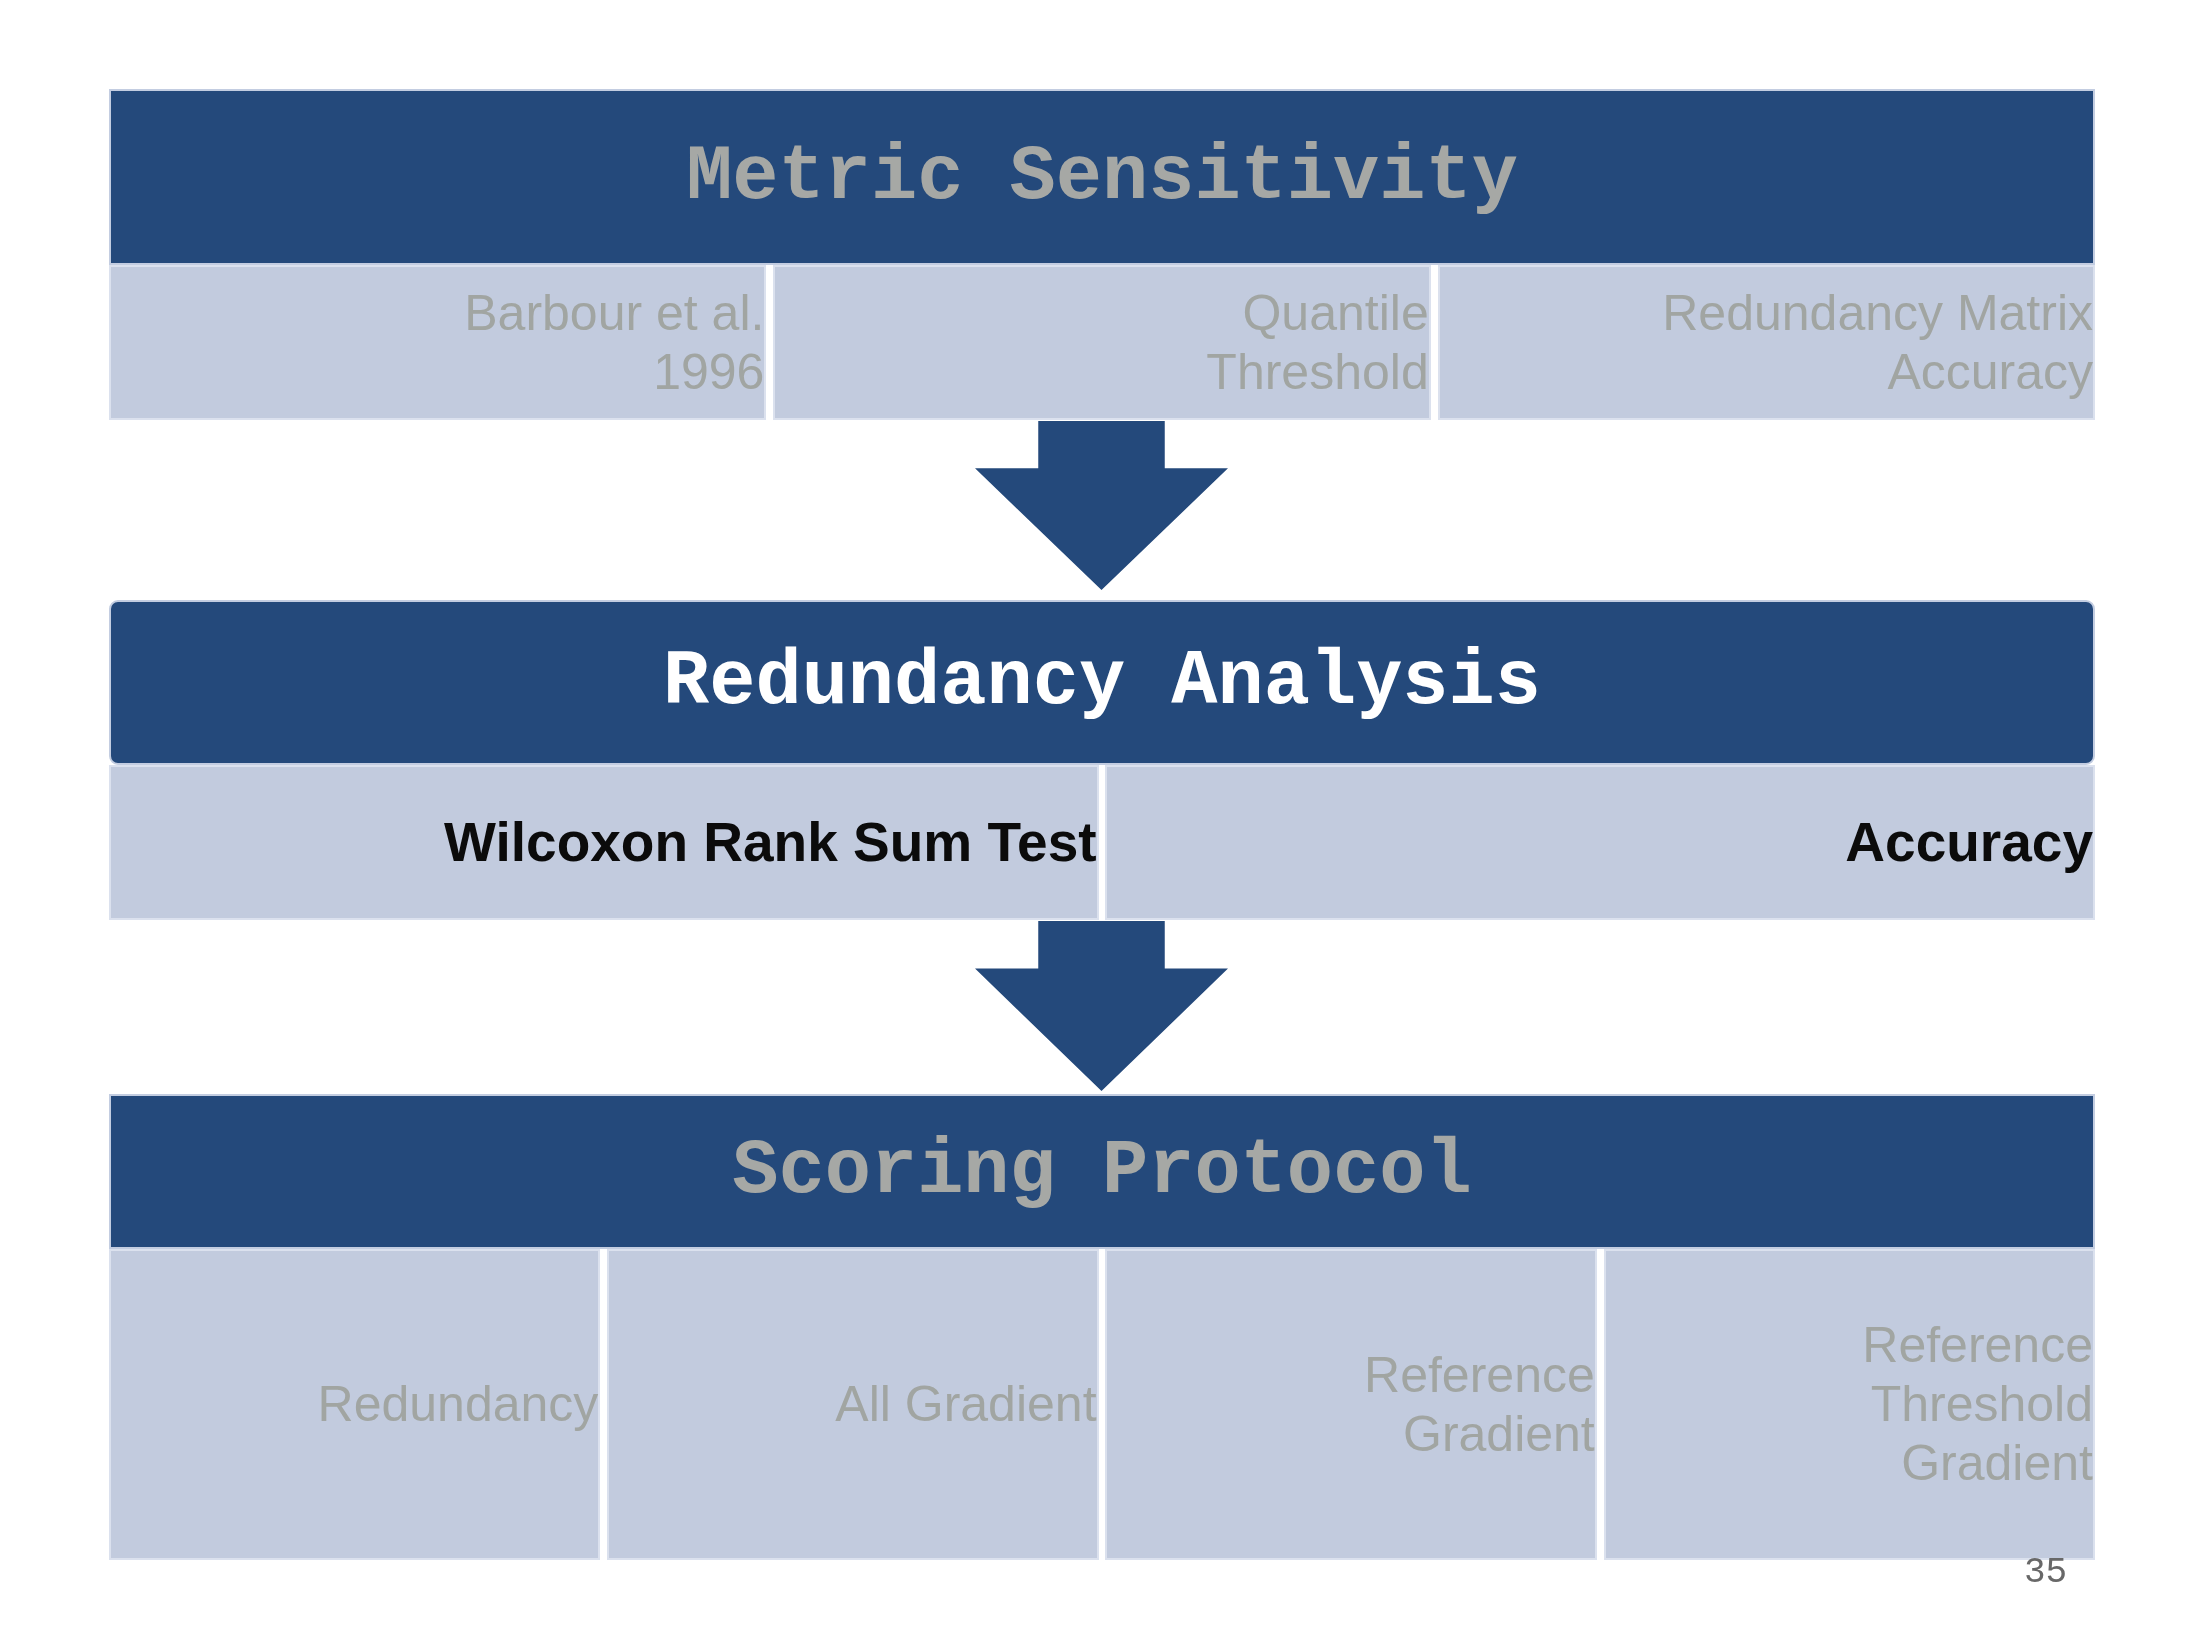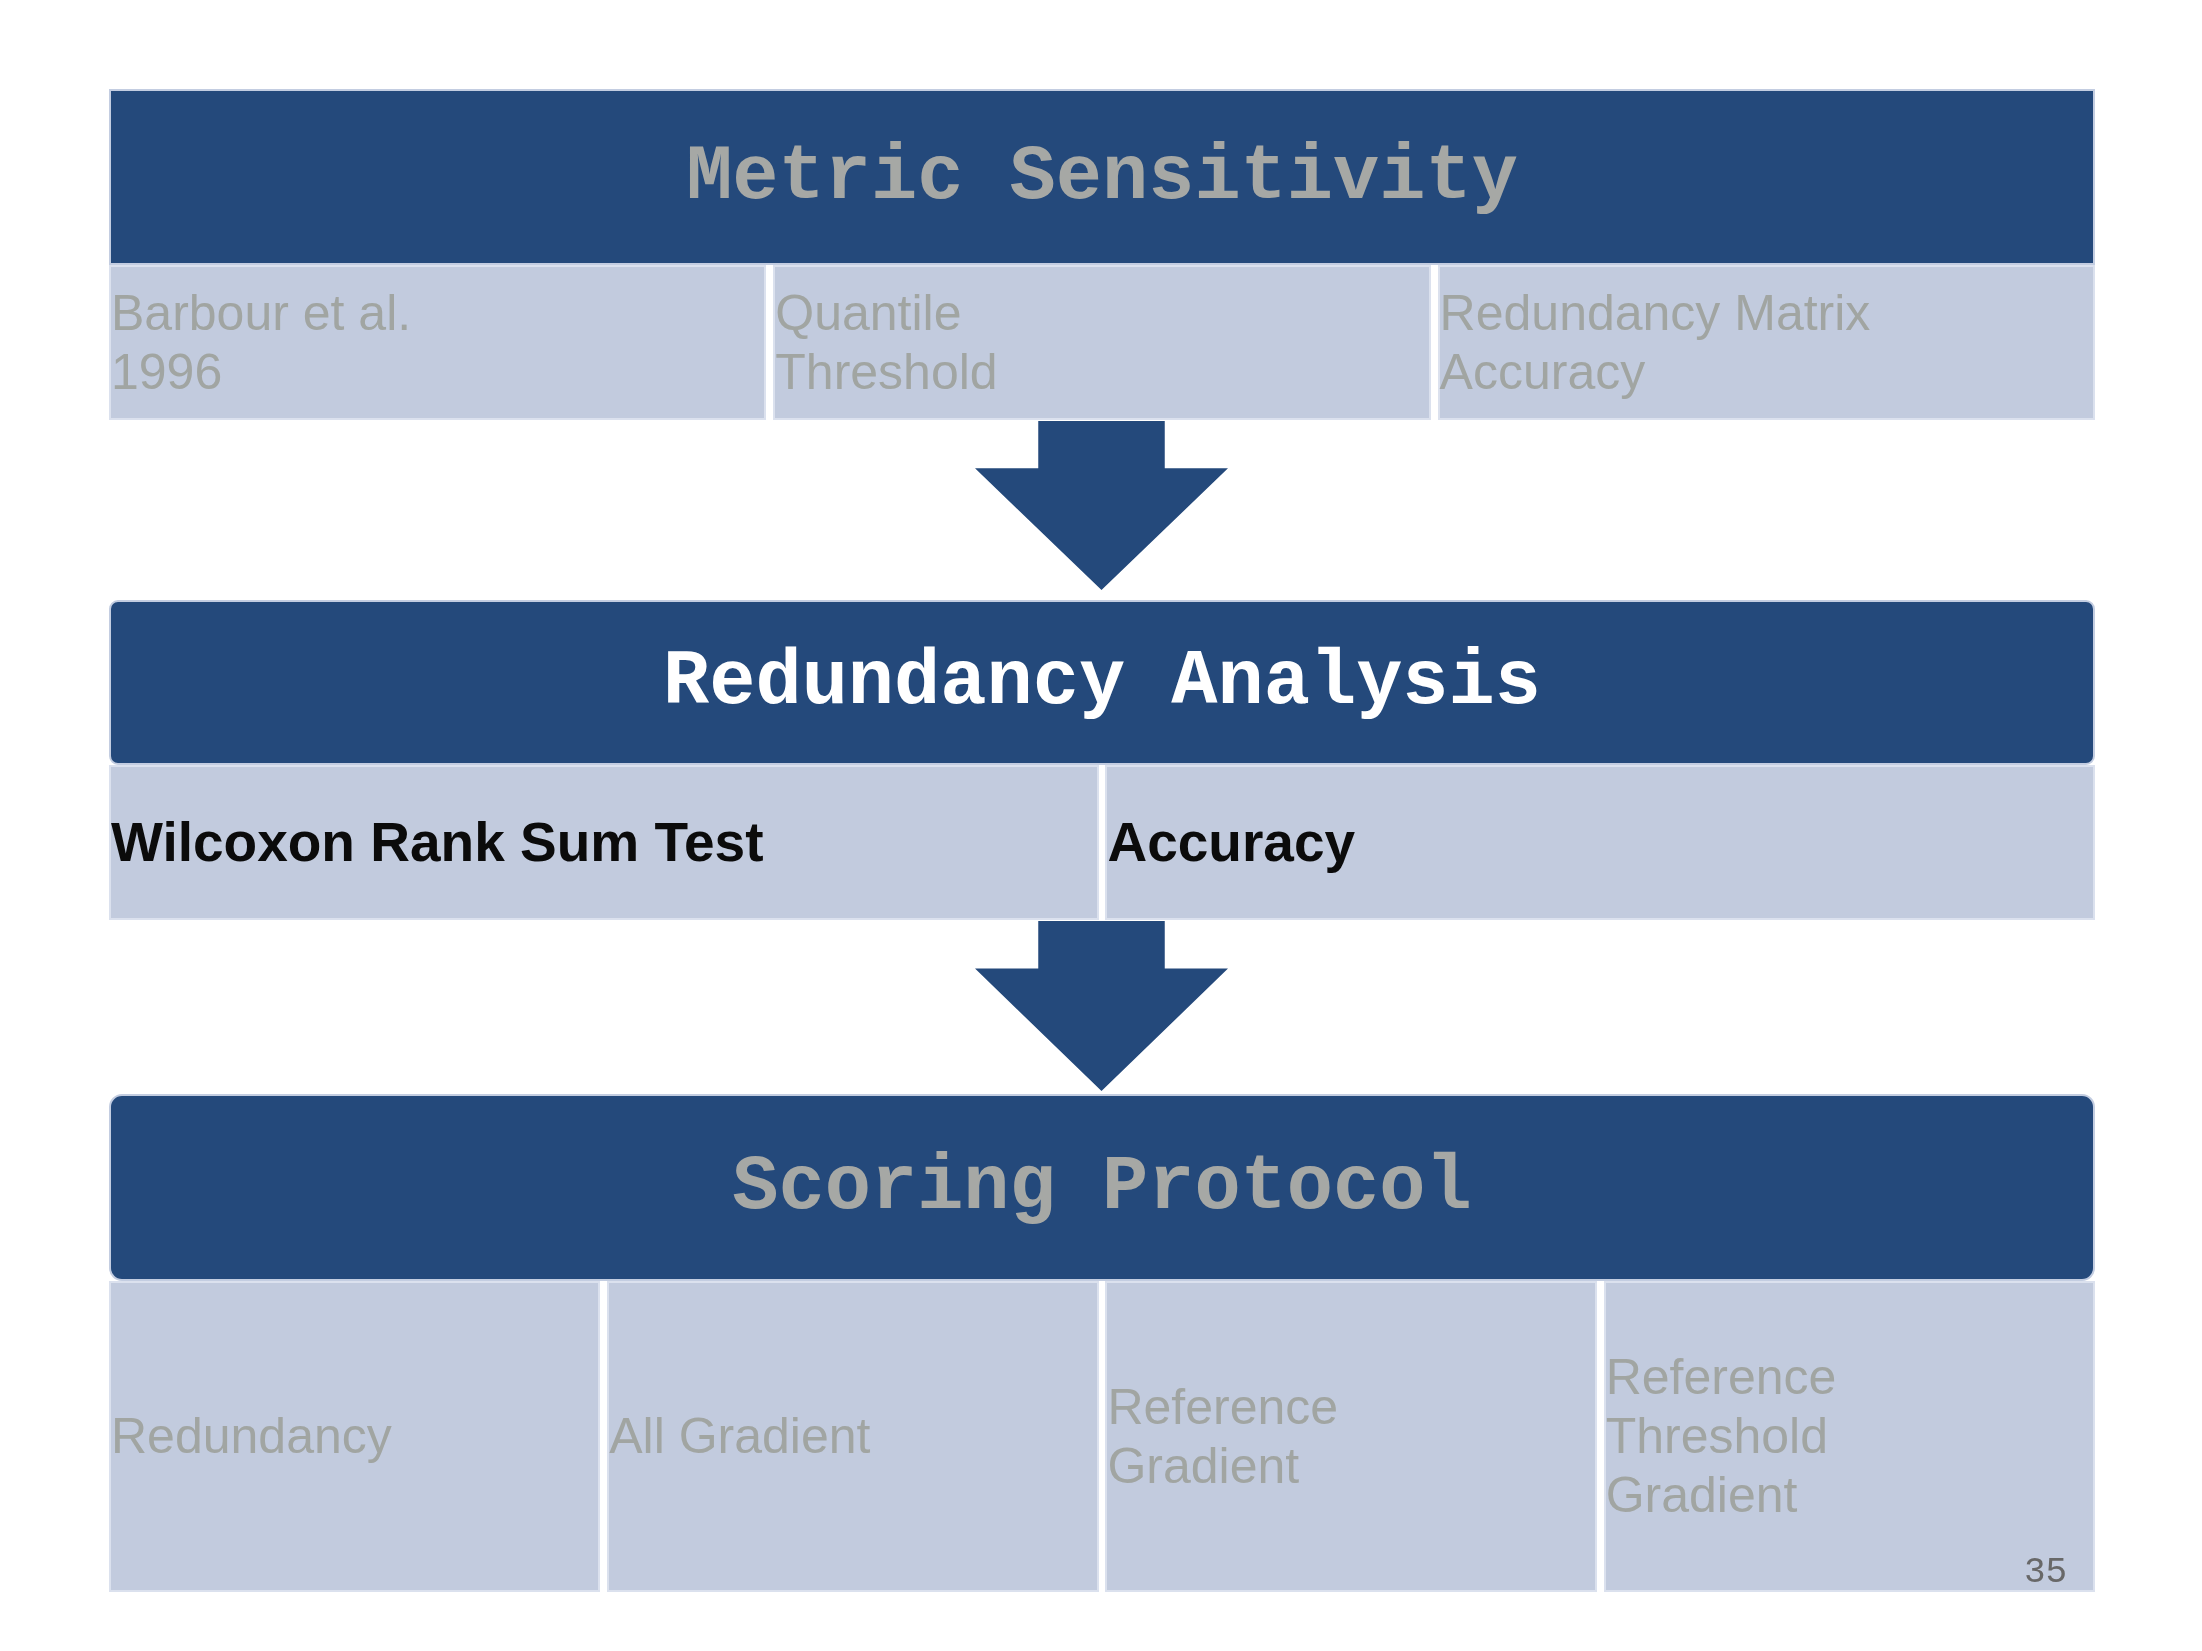--- a/index.html
+++ b/index.html
@@ -42,21 +42,21 @@
     gap: 6.9px;
     width: 100%;
   }
   .cell {
     flex: 1 1 0;
     background: #C2CBDE;
     border: 2.6px solid #DBE1EE;
     box-sizing: border-box;
     display: flex;
     flex-direction: column;
-    align-items: flex-start;
+    align-items: flex-end;
     justify-content: center;
     text-align: center;
   }
   .cell.gray-text {
     color: #A1A5A2;
     font-size: 50px;
     font-weight: normal;
     line-height: 1.18;
   }
   .cell.black-text {
@@ -75,21 +75,21 @@
   #arrow-1 { top: 421px; height: 169px; }
   #arrow-2 { top: 921px; height: 170px; }
   
   #section-metric-sensitivity { top: 89px; }
   #section-metric-sensitivity .hdr { height: 176px; }
   #section-metric-sensitivity .row .cell { height: 155px; }
   #section-redundancy-analysis { top: 600px; }
   #section-redundancy-analysis .hdr { height: 165px; border-radius: 9px; }
   #section-redundancy-analysis .row .cell { height: 155px; }
   #section-scoring-protocol { top: 1094px; }
-  #section-scoring-protocol .hdr { height: 187px; border-radius: 13px; }
+  #section-scoring-protocol .hdr { height: 155px; }
   #section-scoring-protocol .row .cell { height: 311px; }
   #page-number {
     position: absolute;
     left: 2024px;
     top: 1552px;
     width: 60px;
     font-size: 36px;
     color: #686868;
     text-align: left;
     font-family: Liberation Mono, monospace;

